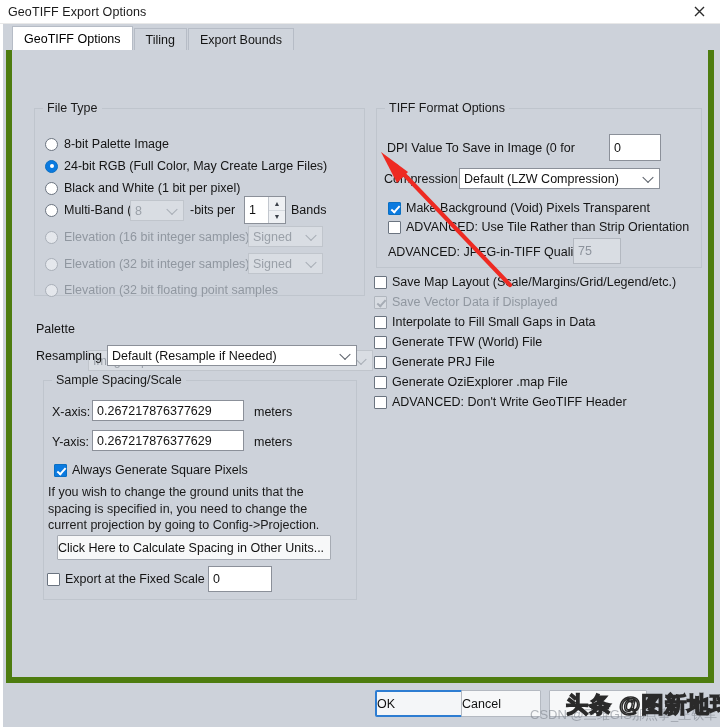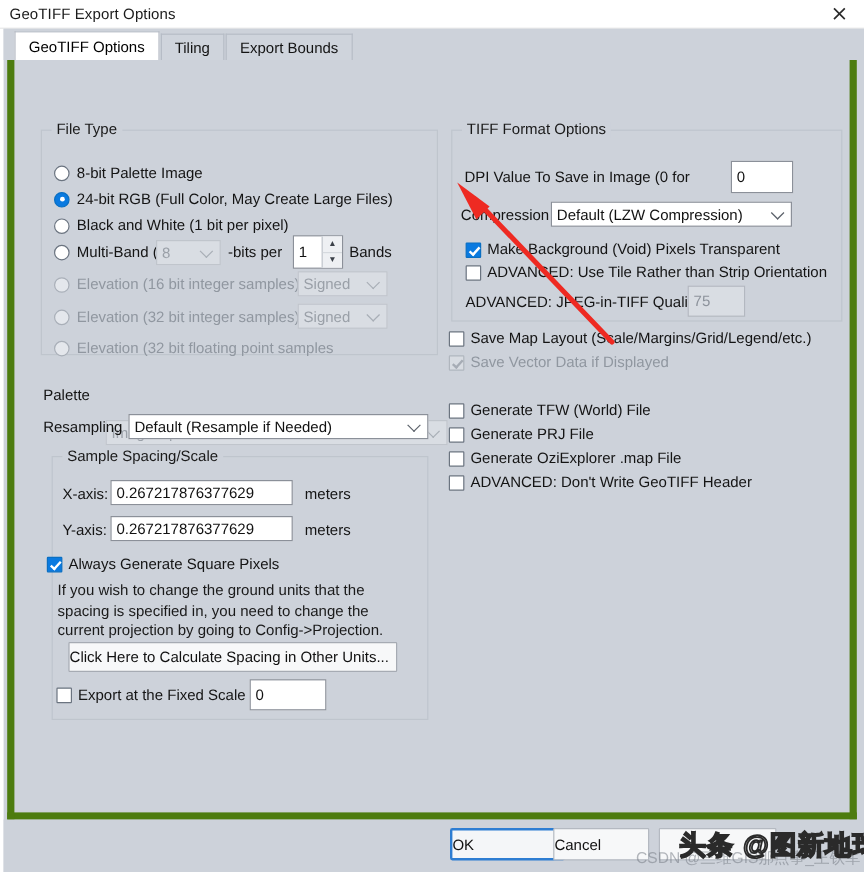--- a/index.html
+++ b/index.html
@@ -468,21 +468,21 @@
         <span>0.267217876377629</span>
       </div>
       <div class="lbl" style="position:absolute; left:242px; top:355px;">meters</div>
 
       <div class="lbl" style="position:absolute; left:40px; top:385px;">Y-axis:</div>
       <div class="textbox" style="position:absolute; left:80px; top:380px; width:152px;">
         <span>0.267217876377629</span>
       </div>
       <div class="lbl" style="position:absolute; left:242px; top:385px;">meters</div>
 
-      <div class="row" style="left:27px; top:413px;">
+      <div class="row" style="left:42px; top:413px;">
         <span class="checkbox checked"></span>
         <span class="lbl">Always Generate Square Pixels</span>
       </div>
 
       <div class="helptext" style="left:36px; top:434px;">If you wish to change the ground units that the spacing is specified in, you need to change the current projection by going to Config-&gt;Projection.</div>
 
       <div class="btn" style="position:absolute; left:45px; top:485px; width:274px; height:25px;">
         <span>Click Here to Calculate Spacing in Other Units...</span>
       </div>
 
@@ -527,20 +527,24 @@
       <div class="row" style="left:362px; top:225px;">
         <span class="checkbox"></span>
         <span class="lbl">Save Map Layout (Scale/Margins/Grid/Legend/etc.)</span>
       </div>
 
       <div class="row" style="left:362px; top:245px;">
         <span class="checkbox checked disabled"></span>
         <span class="lbl disabled">Save Vector Data if Displayed</span>
       </div>
 
+      <div class="row" style="left:362px; top:265px;">
+        <span class="checkbox"></span>
+        <span class="lbl">Interpolate to Fill Small Gaps in Data</span>
+      </div>
 
       <div class="row" style="left:362px; top:285px;">
         <span class="checkbox"></span>
         <span class="lbl">Generate TFW (World) File</span>
       </div>
 
       <div class="row" style="left:362px; top:305px;">
         <span class="checkbox"></span>
         <span class="lbl">Generate PRJ File</span>
       </div>

